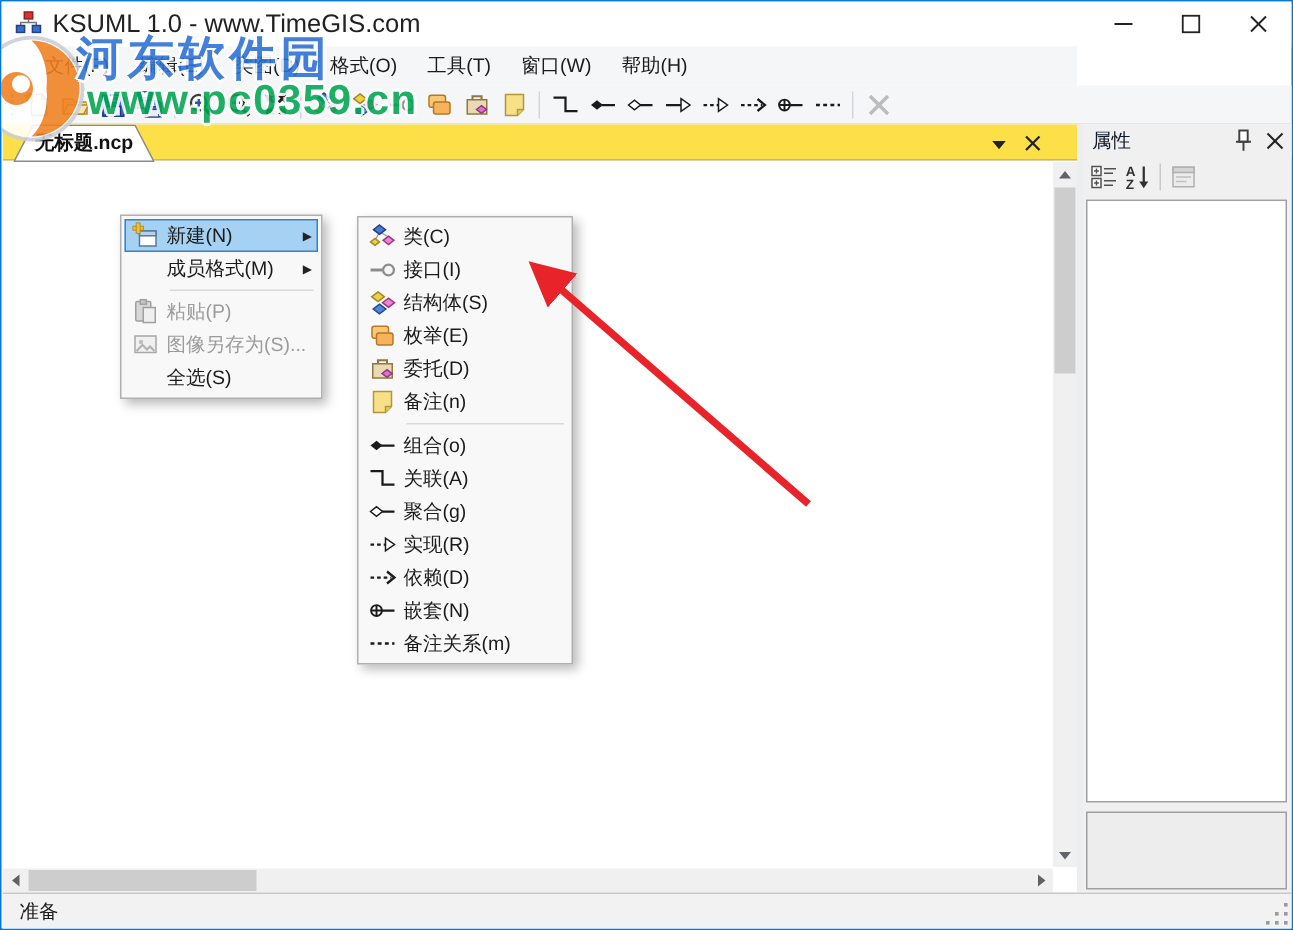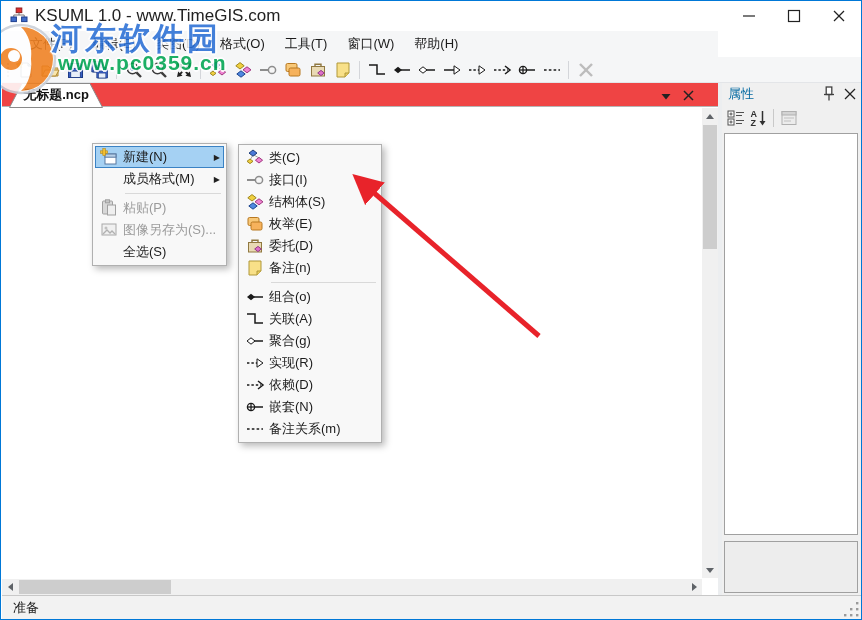--- a/index.html
+++ b/index.html
@@ -18,21 +18,21 @@
   
   .menubar{position:absolute;left:1px;top:30px;width:716px;height:26px;background:#f5f6f7;display:flex;align-items:stretch;padding-left:18px;}
   .mb-item{display:flex;align-items:center;padding:0 10px;color:#1b1b1b;}
   
   .toolbar{position:absolute;left:1px;top:56px;width:860px;height:26px;background:#f5f6f7;display:flex;align-items:center;border-bottom:1px solid #e3e5e8;}
   .tb-grip{width:5px;height:18px;margin:0 2px 0 3px;background-image:radial-gradient(circle,#b9bdc3 1px,transparent 1.2px);background-size:4px 4px;background-position:1px 1px;}
   .tb-btn{width:23px;height:23px;display:flex;align-items:center;justify-content:center;margin:0 1px;border-radius:2px;}
   .tb-sep{width:1px;height:18px;background:#d4d6da;margin:0 4px;}
   .icn{display:inline-flex;align-items:center;justify-content:center;line-height:0;}
   
-  .tabstrip{position:absolute;left:1px;top:82px;width:716px;height:24px;background:#ef4444;border-bottom:1px solid #b5b5b5;}
+  .tabstrip{position:absolute;left:1px;top:82px;width:716px;height:24px;background:#fde047;border-bottom:1px solid #b5b5b5;}
   .tab{position:absolute;left:7px;top:0;width:94px;height:25px;z-index:3;}
   .tab-label{position:absolute;left:0;top:3px;width:94px;text-align:center;font-weight:bold;color:#111;}
   .tab-btn{position:absolute;top:4px;width:17px;height:17px;display:flex;align-items:center;justify-content:center;}
   
   .canvas{position:absolute;left:1px;top:107px;width:716px;height:487px;background:#ffffff;}
   .splitter{position:absolute;left:717px;top:82px;width:4px;height:512px;background:#eceef0;}
   
   .vscroll{position:absolute;right:0;top:0;width:16px;height:470px;background:#f0f0f0;}
   .hscroll{position:absolute;left:0;bottom:0;width:700px;height:16px;background:#f0f0f0;}
   .sb-btn{position:absolute;width:16px;height:16px;display:flex;align-items:center;justify-content:center;}
@@ -48,39 +48,39 @@
   .menu-row{display:flex;align-items:center;height:22px;padding-right:2px;}
   .menu-row.hl{background:#a5d1f3;outline:1px solid #3a82c4;outline-offset:-1px;}
   .menu-row.dis{color:#9b9b9b;}
   .mi{width:28px;min-width:28px;display:flex;align-items:center;justify-content:center;}
   .ml{flex:1;white-space:nowrap;padding-right:12px;}
   .ma{width:12px;font-size:8px;color:#222;text-align:right;padding-right:2px;}
   .menu-sep{height:1px;background:#d9d9d9;margin:3px 3px 3px 30px;}
   
   .rightpanel{position:absolute;left:721px;top:82px;width:140px;height:512px;background:#f0f0f0;}
   .rp-header{position:absolute;left:0;top:0;width:100%;height:22px;display:flex;align-items:center;background:#f0f0f0;}
-  .rp-title{flex:1;padding-left:6px;color:#0369a1;}
+  .rp-title{flex:1;padding-left:6px;color:#0f172a;}
   .rp-hbtn{width:18px;height:18px;display:flex;align-items:center;justify-content:center;margin-right:3px;}
   .rp-tools{position:absolute;left:0;top:22px;width:100%;height:26px;display:flex;align-items:center;padding-left:3px;}
   .rp-tbtn{width:22px;height:22px;display:flex;align-items:center;justify-content:center;border:1px solid transparent;}
   .rp-sep{width:1px;height:18px;background:#c9c9c9;margin:0 4px;}
   .rp-list{position:absolute;left:2px;top:50px;width:134px;height:402px;background:#ffffff;border:1px solid #a0a0a0;}
   .rp-desc{position:absolute;left:2px;top:458px;width:134px;height:52px;background:#ededed;border:1px solid #a0a0a0;}
   
   .statusbar{position:absolute;left:1px;top:594px;width:860px;height:25px;background:#f2f2f2;border-top:1px solid #c8c8c8;display:flex;align-items:center;}
   .status-text{padding-left:11px;color:#1b1b1b;}
   .grip{position:absolute;right:3px;bottom:3px;}
   
   .arrow-svg{position:absolute;left:0;top:0;width:716px;height:487px;pointer-events:none;z-index:30;}
   
   .watermark{position:absolute;left:0;top:0;width:260px;height:100px;z-index:40;opacity:0.88;pointer-events:none;text-align:right;}
   .wm-logo{position:absolute;left:-18px;top:20px;}
   .wm-line1{position:absolute;left:50px;top:17px;font-size:31px;font-weight:bold;letter-spacing:3px;white-space:nowrap;
     text-shadow:-2px 0 #fff,2px 0 #fff,0 -2px #fff,0 2px #fff,-1px -1px #fff,1px 1px #fff,1px -1px #fff,-1px 1px #fff;}
-  .wm-line2{position:absolute;left:57px;top:50px;font-size:21px;font-weight:bold;letter-spacing:1px;white-space:nowrap;
+  .wm-line2{position:absolute;left:57px;top:50px;font-size:28px;font-weight:bold;letter-spacing:1px;white-space:nowrap;
     text-shadow:-2px 0 #fff,2px 0 #fff,0 -2px #fff,0 2px #fff,-1px -1px #fff,1px 1px #fff,1px -1px #fff,-1px 1px #fff;}
 </style>
 </head>
 <body>
 
 <div class="window">
 
   <div class="titlebar">
     <span class="appicon icn">
         <svg width="20" height="20" viewBox="0 0 20 20">
@@ -385,21 +385,21 @@
     <div class="hscroll">
       <div class="sb-btn" style="left:0;top:0;">
           <div class="tri left"></div>
         </div>
       <div class="hthumb"></div>
       <div class="sb-btn" style="right:0;top:0;">
           <div class="tri right"></div>
         </div>
     </div>
 
-    <div class="menu" style="left:78px;top:35px;width:135px;margin-left:12px;" id="ctxmenu">
+    <div class="menu" style="left:78px;top:35px;width:135px;" id="ctxmenu">
         <div class="menu-row hl">
           <span class="mi">
             <svg width="20" height="20" viewBox="0 0 20 20">
               <rect x="6" y="7" width="11" height="10" fill="#fff" stroke="#5878a0"></rect>
               <rect x="6" y="7" width="11" height="3.2" fill="#b8d0e8" stroke="#5878a0"></rect>
               <g fill="#f5c030" stroke="#b08820" stroke-width="0.6">
                 <rect x="1.6" y="3.8" width="7" height="2.6"></rect>
                 <rect x="3.8" y="1.6" width="2.6" height="7"></rect>
               </g>
             </svg>

